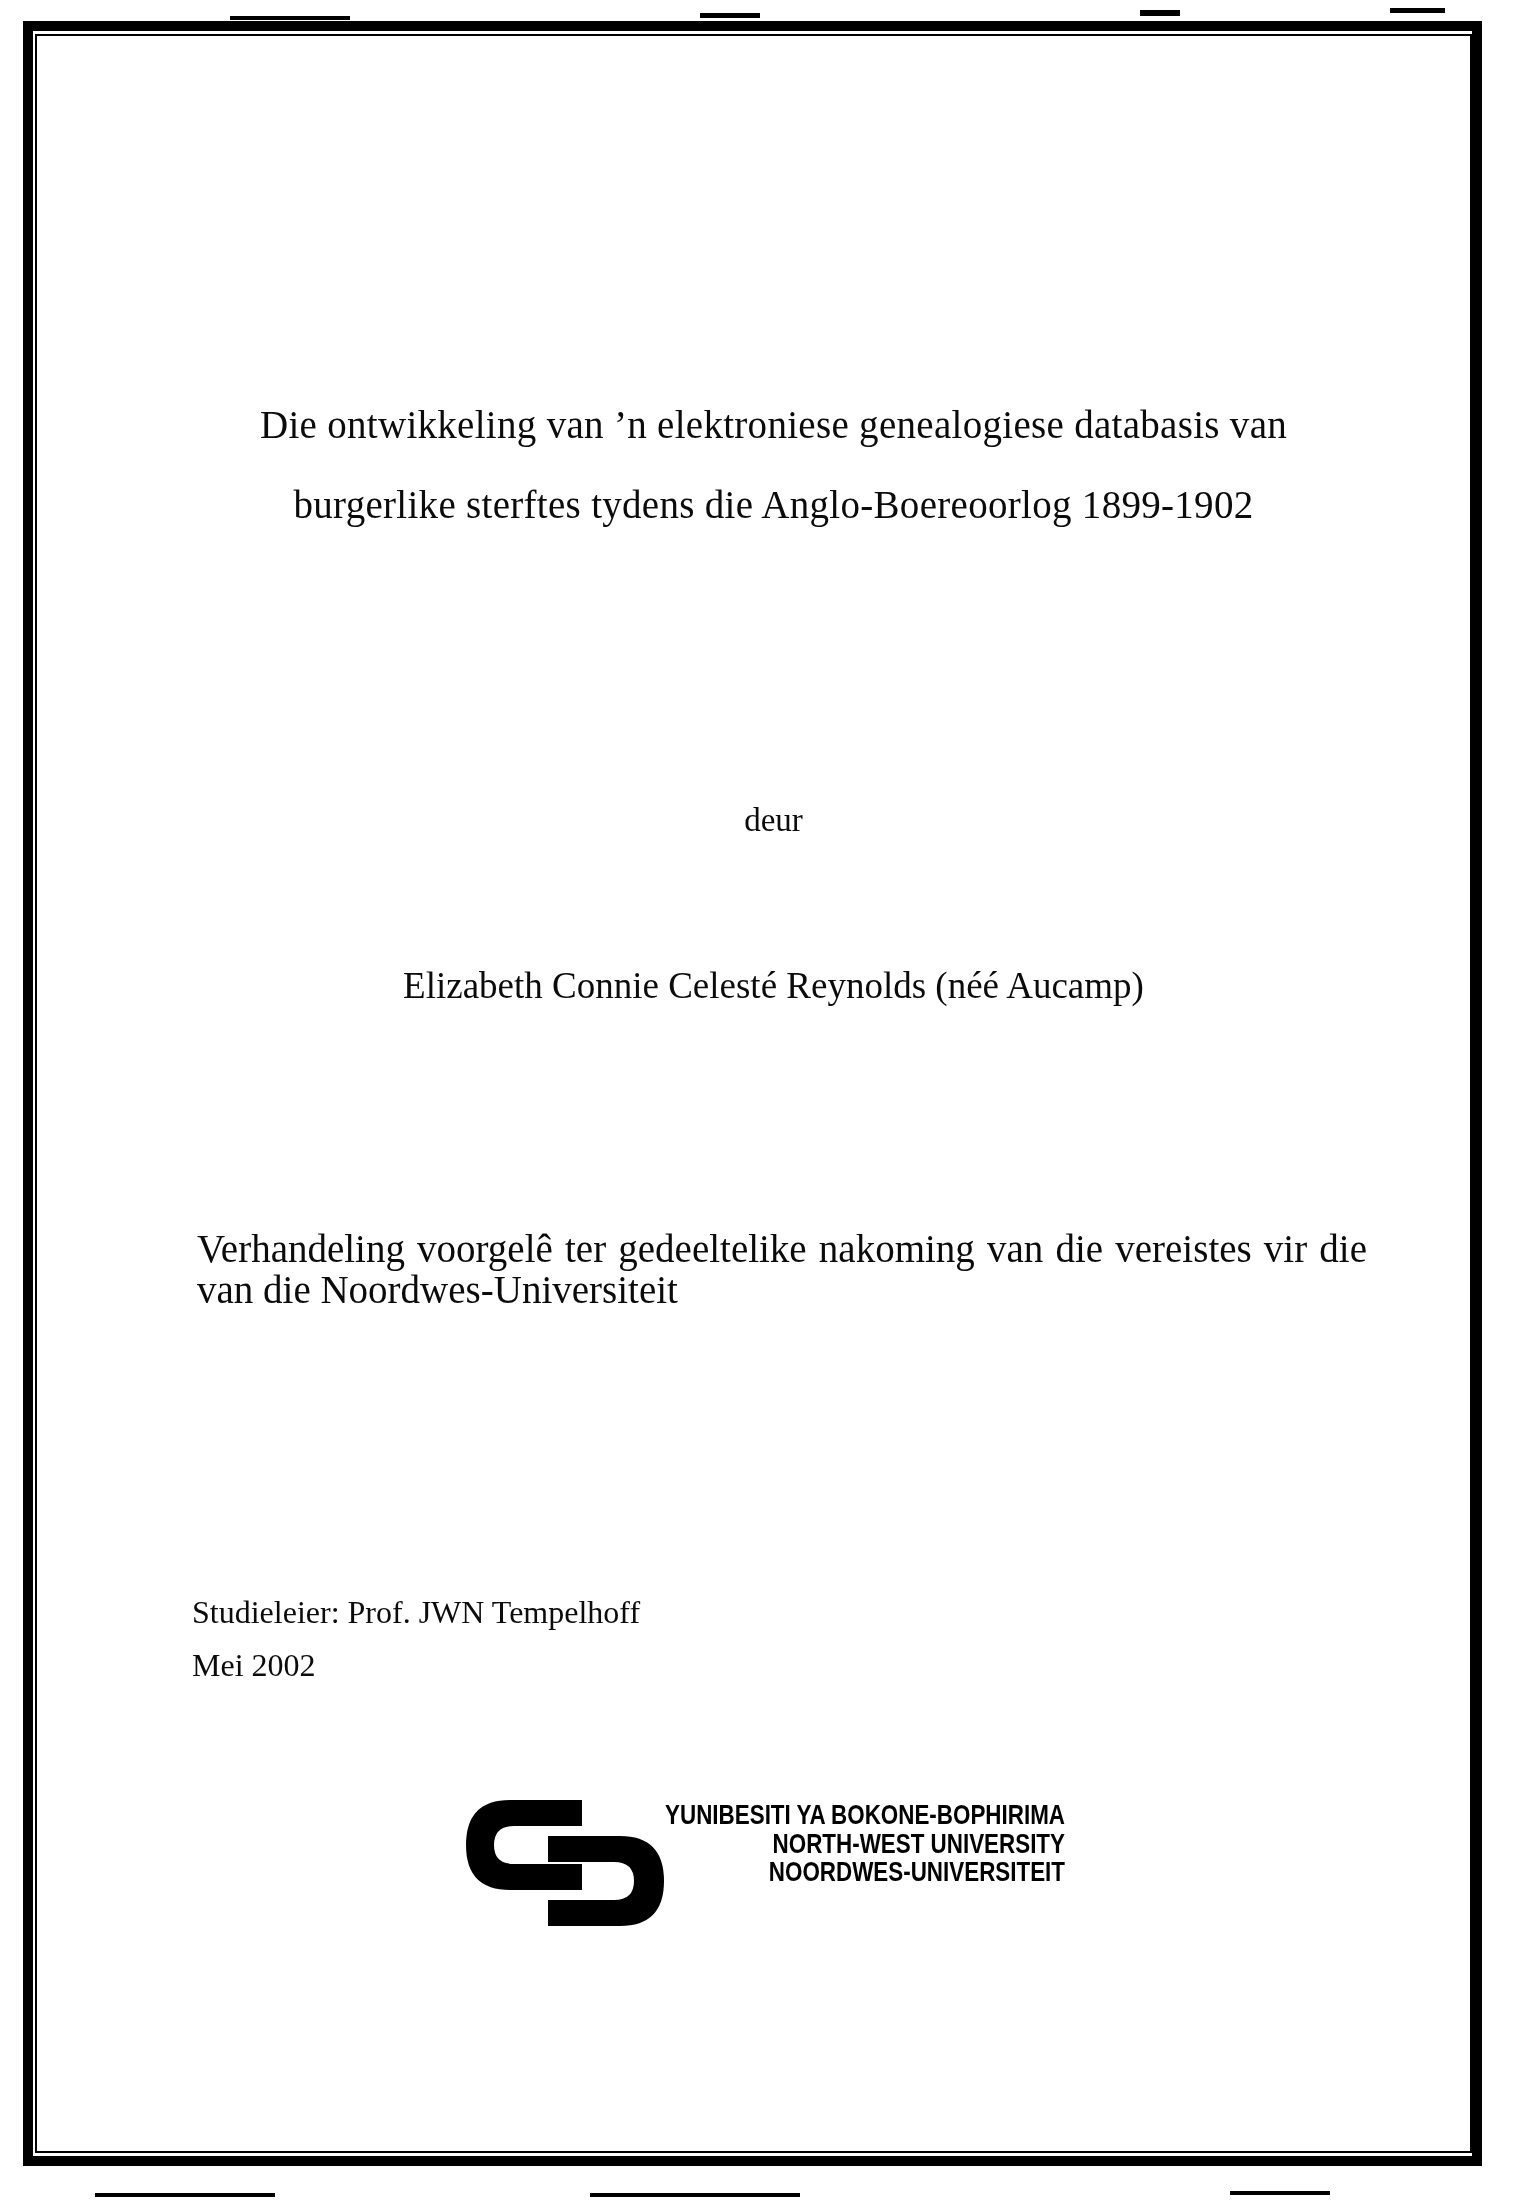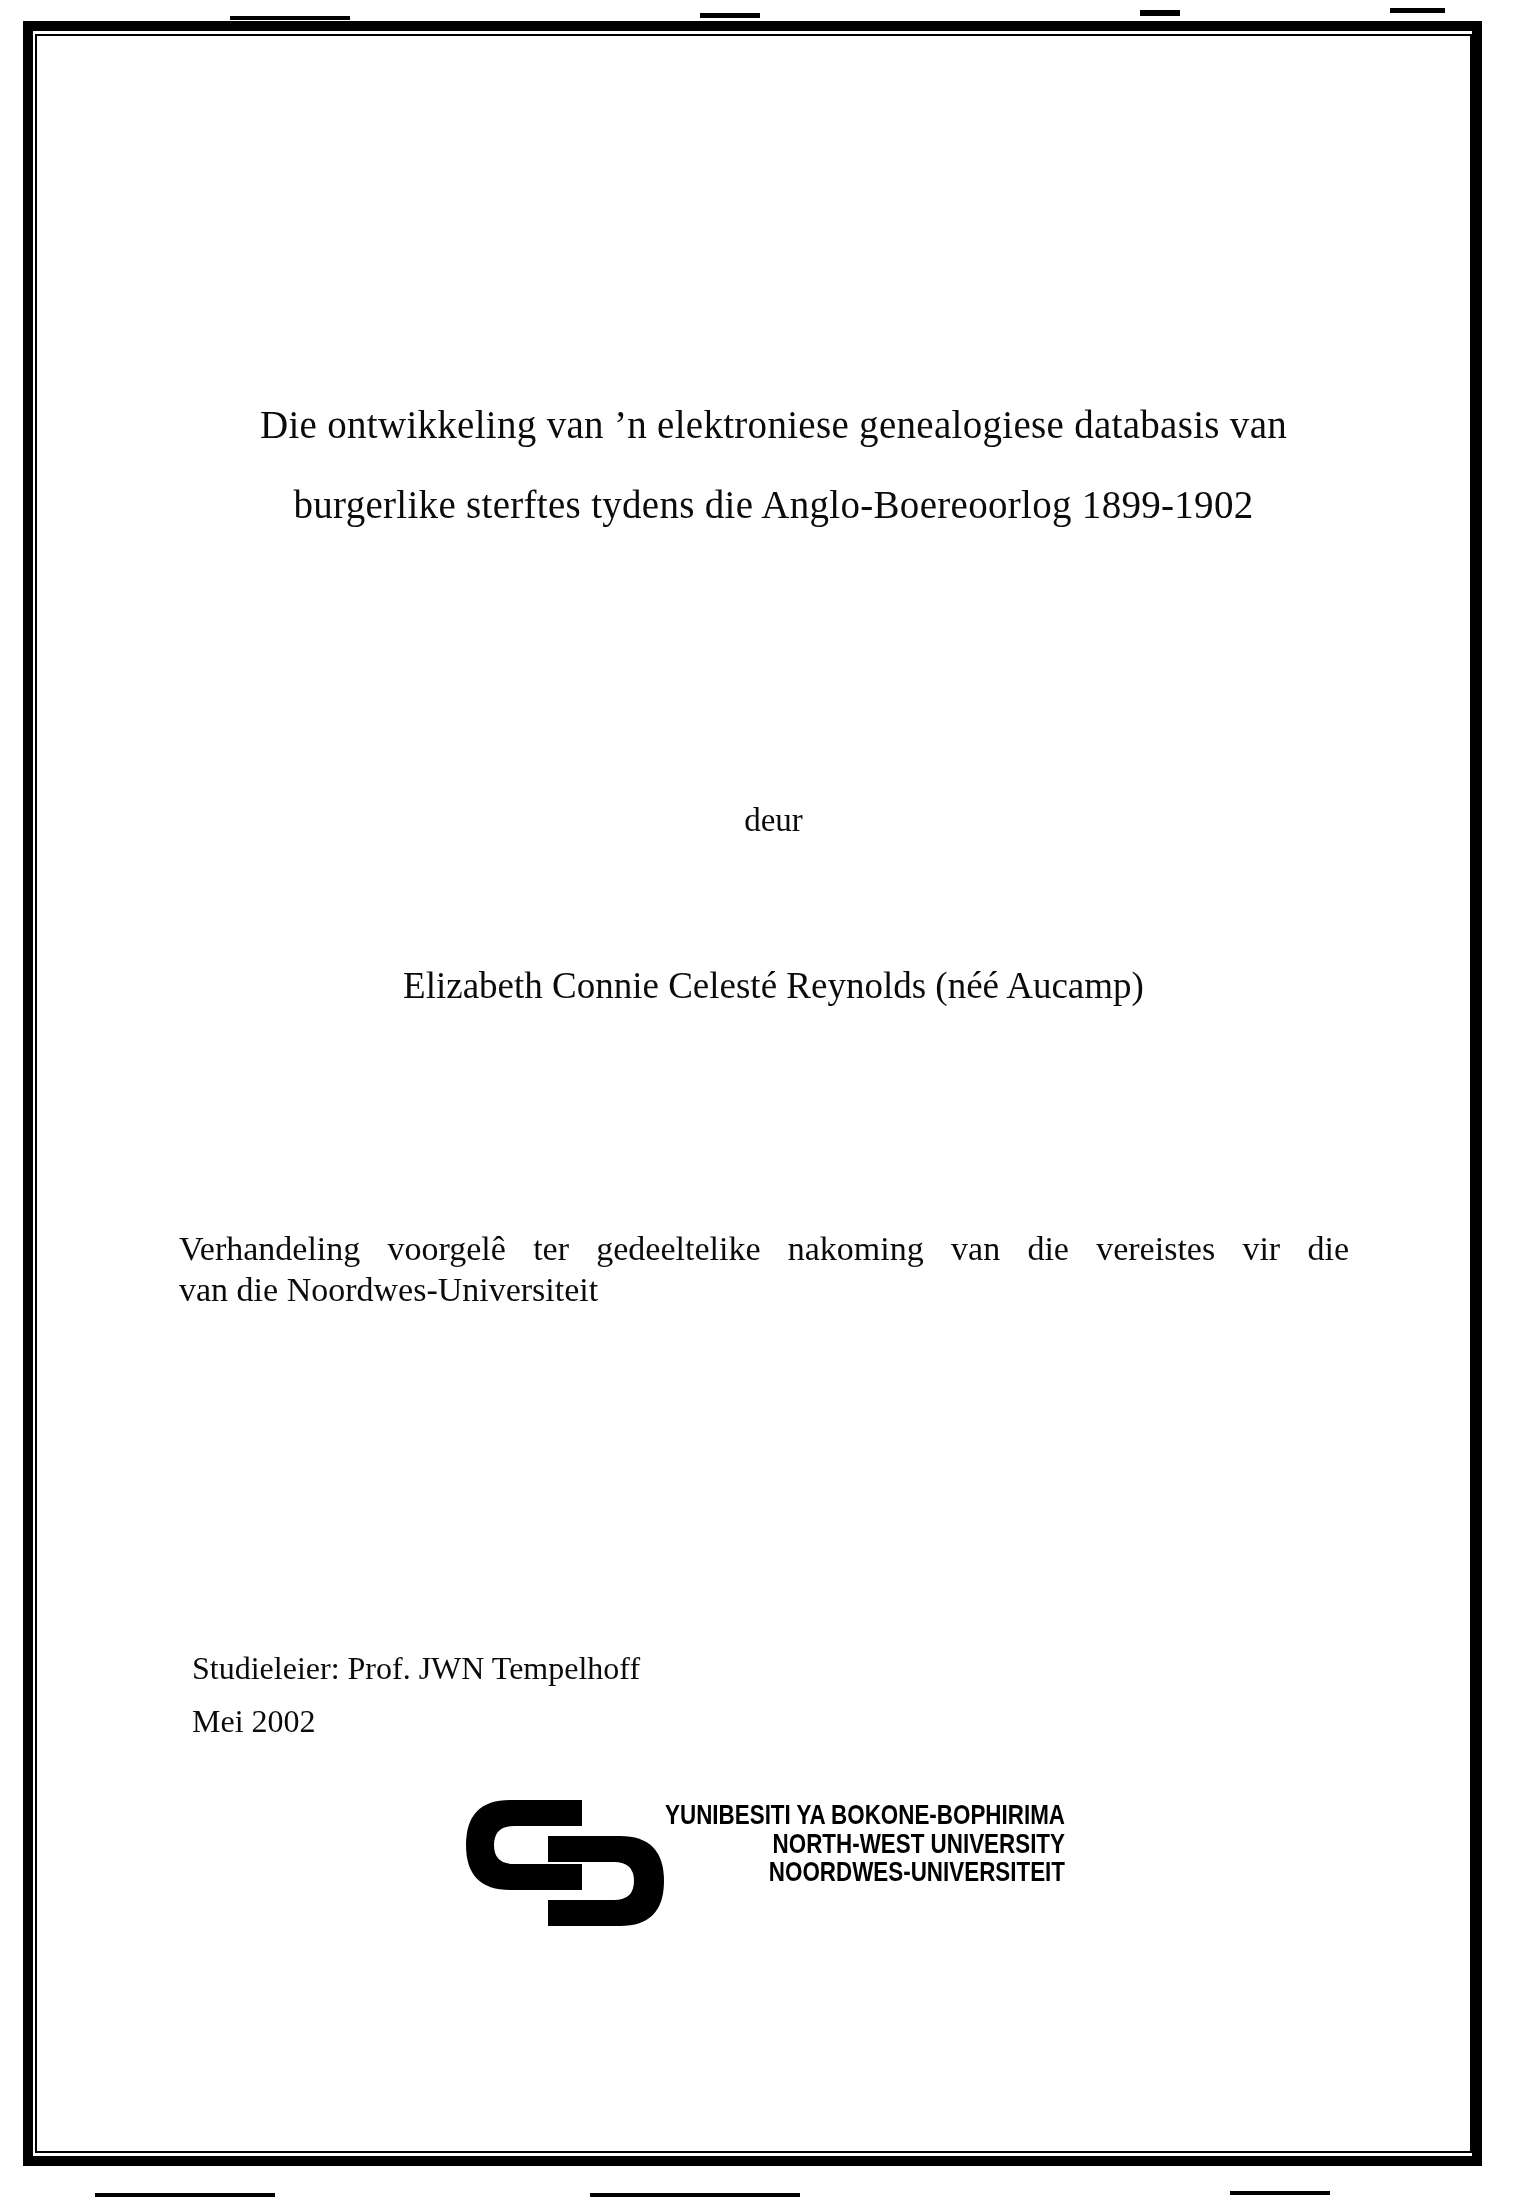--- a/index.html
+++ b/index.html
@@ -22,27 +22,27 @@
   }
   .byline{
     position:absolute;left:0;top:798px;width:1527px;text-align:center;
     font-size:33px;line-height:44px;transform:translateX(10px);
   }
   .author{
     position:absolute;left:0;top:962px;width:1527px;text-align:center;
     font-size:37px;line-height:48px;transform:translateX(10px);
   }
   .statement{
-    position:absolute;left:179px;top:1228px;width:1170px;
-    font-size:34px;line-height:41px;text-align:left;
+    position:absolute;left:197px;top:1228px;width:1170px;
+    font-size:39px;line-height:41px;text-align:left;
   }
   .statement .line-justify{text-align:justify;text-align-last:justify;}
   .statement .italic{font-style:italic;}
   .supervisor-block{
-    position:absolute;left:192px;top:1642px;width:900px;
+    position:absolute;left:192px;top:1586px;width:900px;
     font-size:32px;line-height:53px;
   }
   .nwu-logo{position:absolute;left:0;top:0;width:1527px;height:2206px;pointer-events:none;}
   .nwu-mark{position:absolute;left:464px;top:1798px;width:202px;height:130px;}
   .nwu-text{
     position:absolute;left:465px;top:1801px;width:600px;text-align:right;
     font-family:"Liberation Sans","DejaVu Sans",sans-serif;font-weight:bold;
     font-size:28px;line-height:28.6px;letter-spacing:0;color:#000;
     transform:scaleX(0.8);transform-origin:top right;white-space:nowrap;
   }

